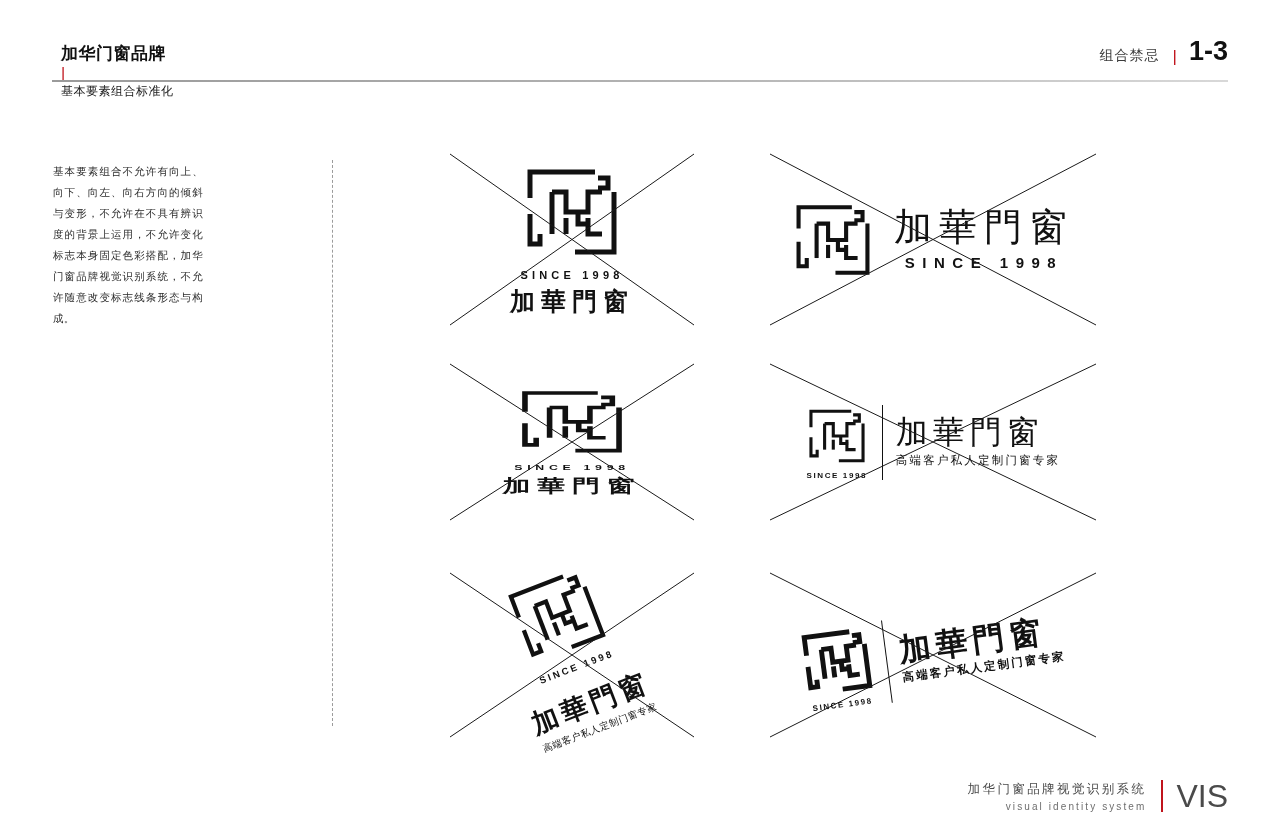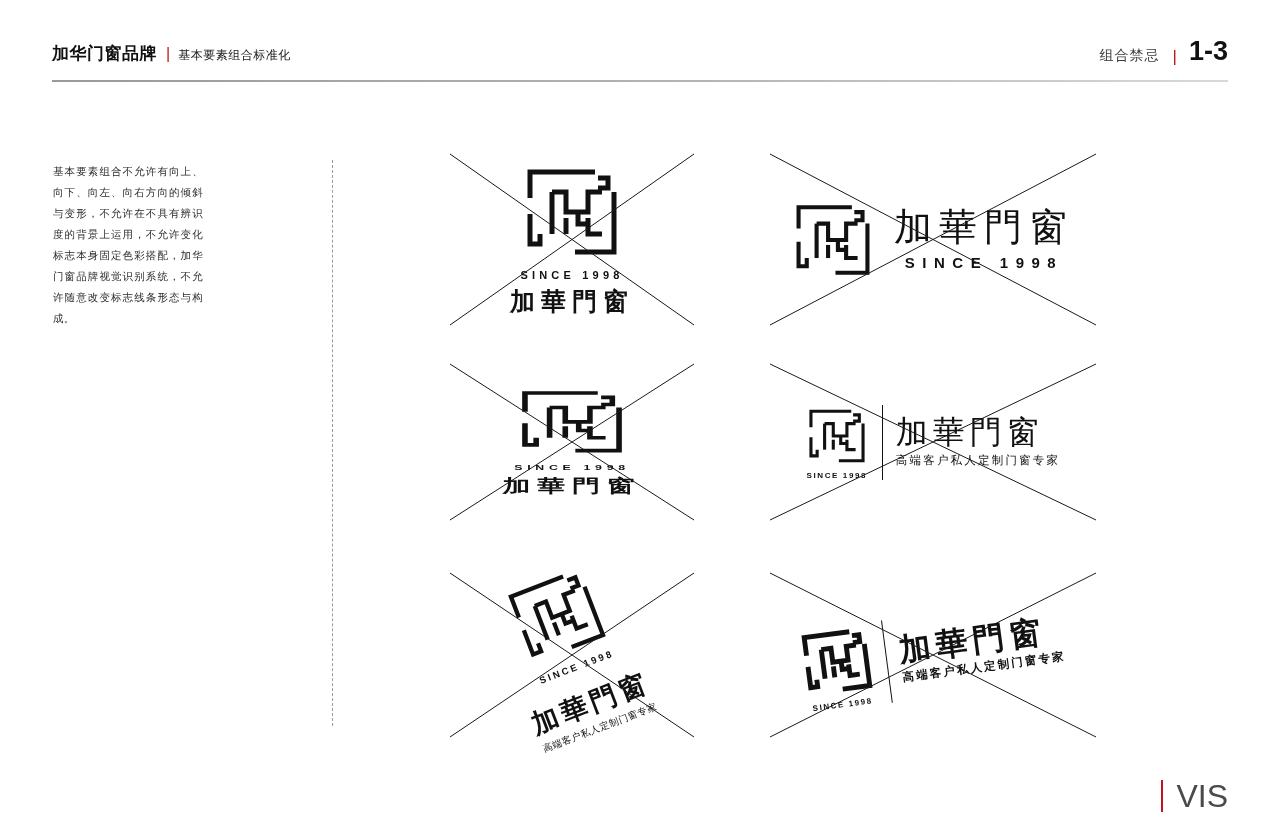--- a/index.html
+++ b/index.html
@@ -24,20 +24,21 @@
     width: 1176px;
     height: 36px;
   }
   .header-left {
     position: absolute;
     left: 0;
     top: 0;
     display: flex;
     align-items: baseline;
     white-space: nowrap;
+    flex-direction: column;
   }
   .hdr-brand {
     font-size: 17px;
     font-weight: bold;
     letter-spacing: 0.5px;
     color: #111;
   }
   .hdr-sep {
     color: #c0141c;
     font-size: 16px;
@@ -500,15 +501,19 @@
     </div>
     <svg class="xmark" viewBox="0 0 330 200" preserveAspectRatio="none">
       <line x1="2" y1="18" x2="328" y2="182"></line>
       <line x1="328" y1="18" x2="2" y2="182"></line>
     </svg>
   </div>
 
 </div>
 
 <div class="footer">
+  <div class="ftxt">
+    <span class="f-cn">加华门窗品牌视觉识别系统</span>
+    <span class="f-en">visual identity system</span>
+  </div>
   <div class="f-sep"></div>
   <span class="f-vis">VIS</span>
 </div>
 
 </body></html>

